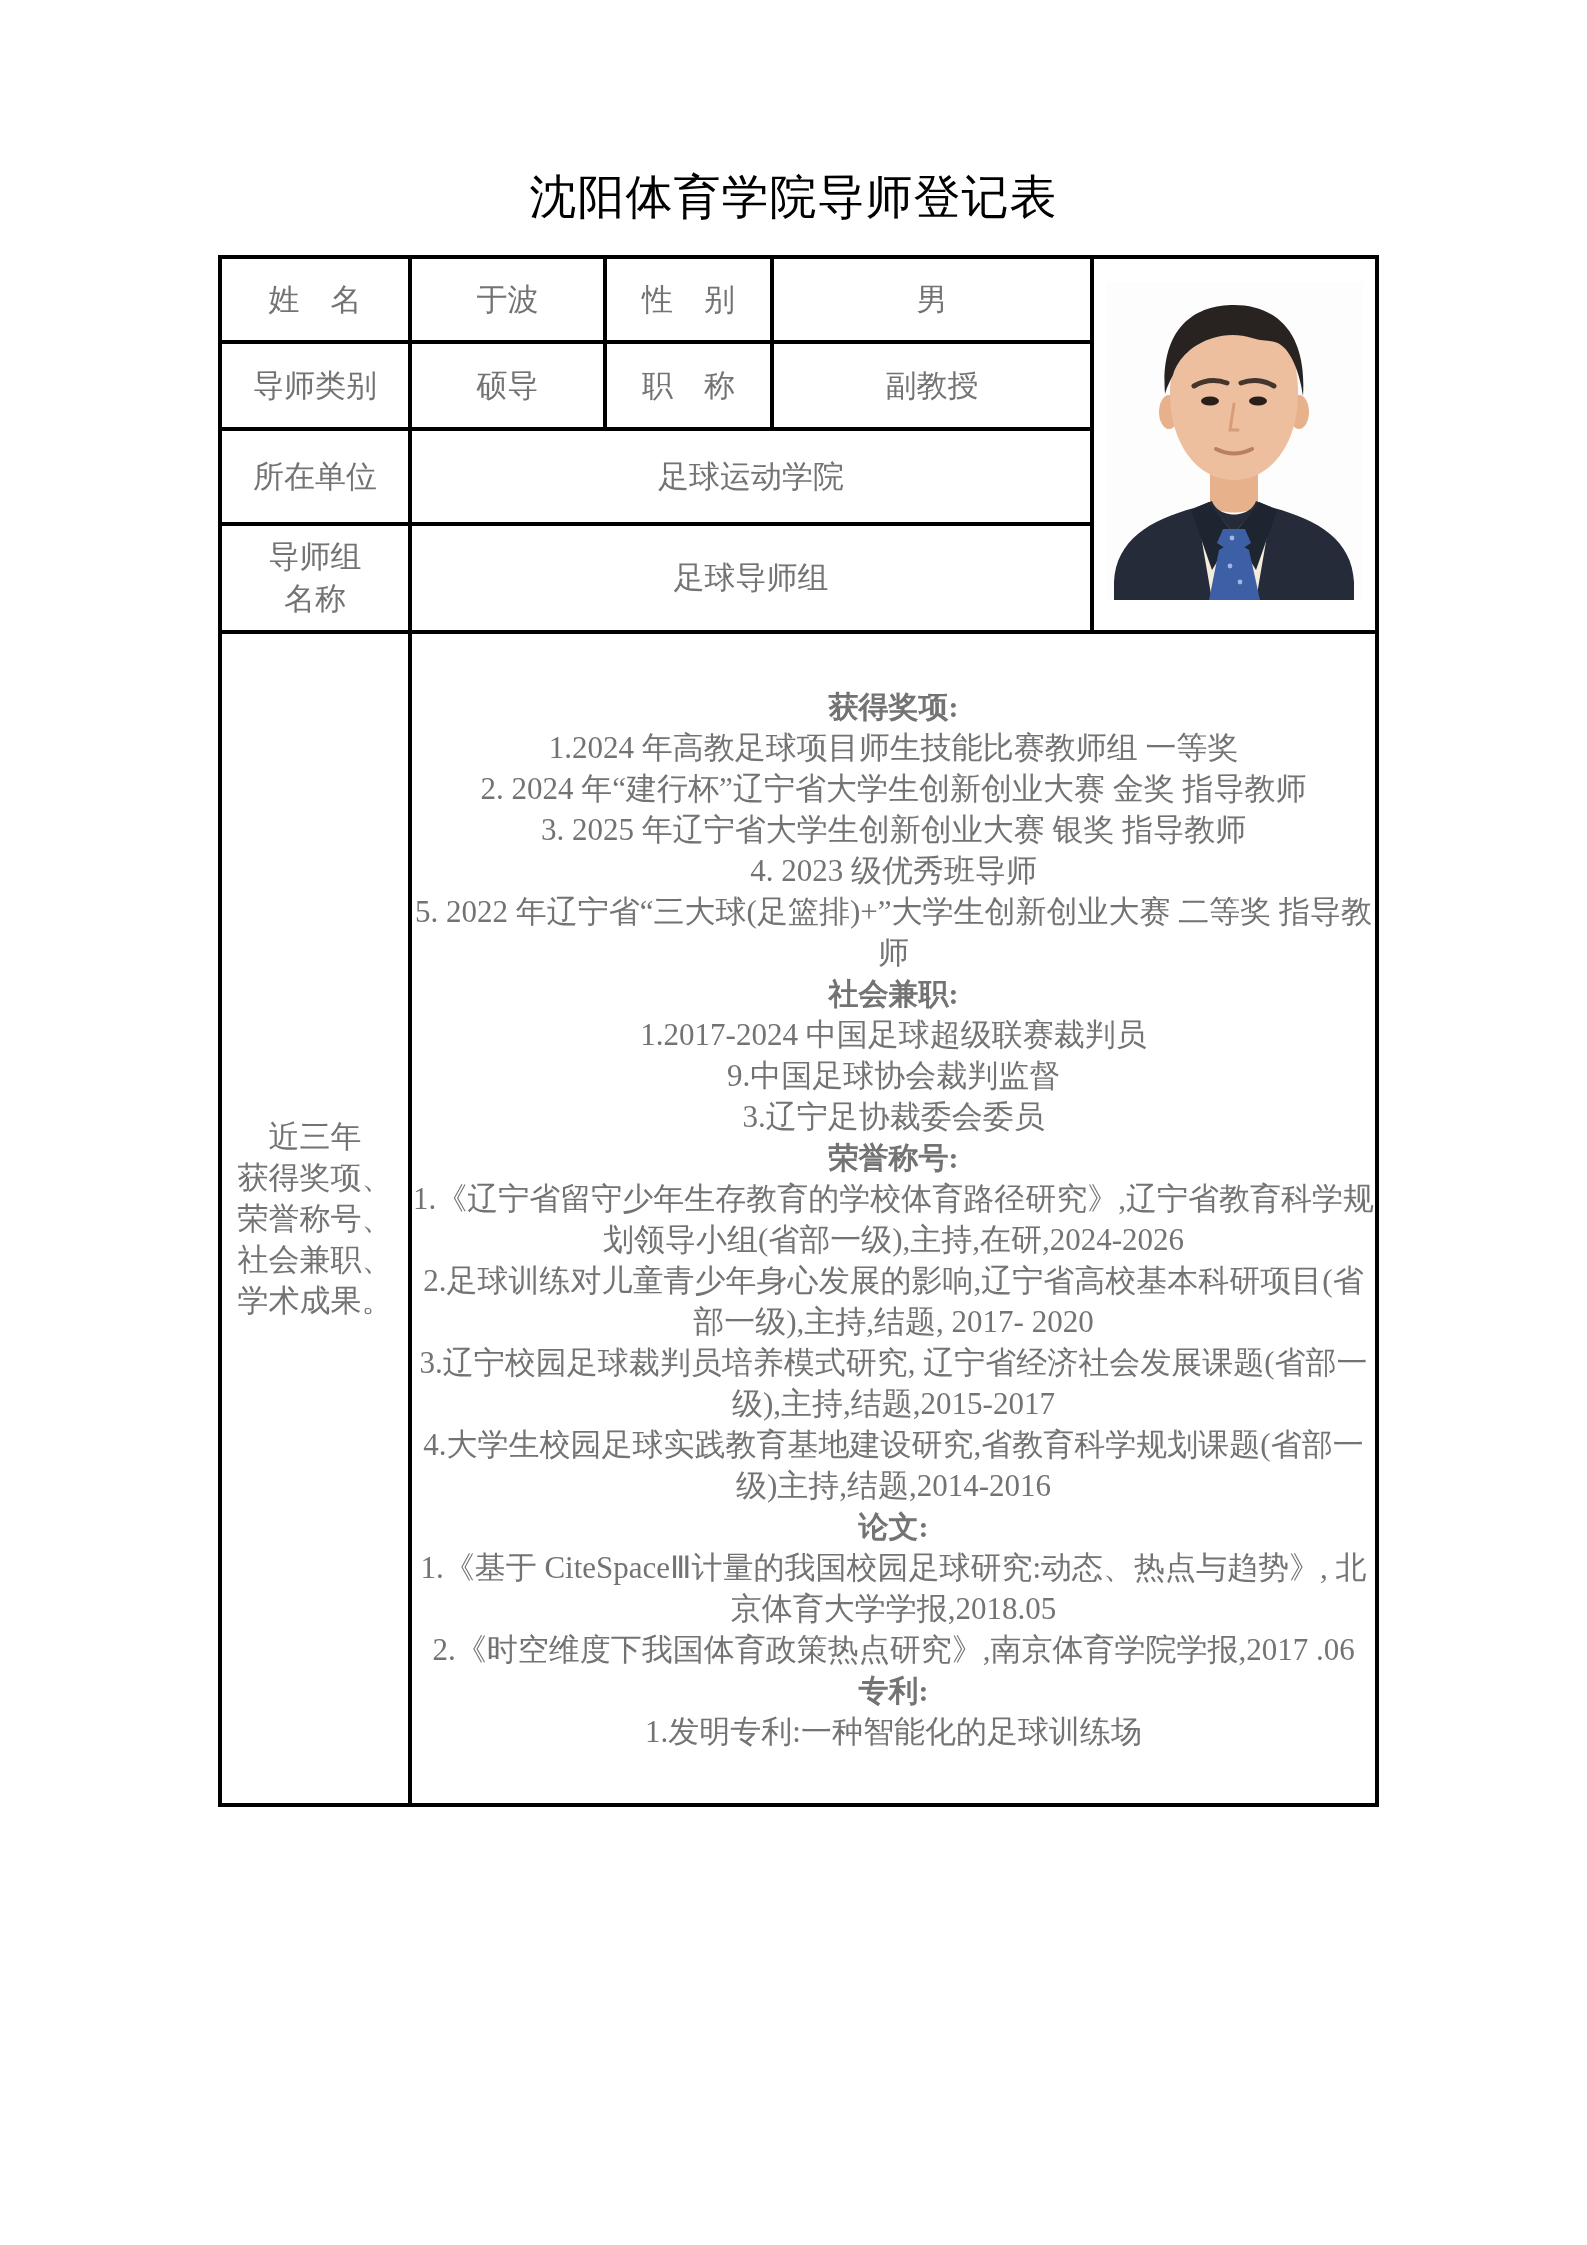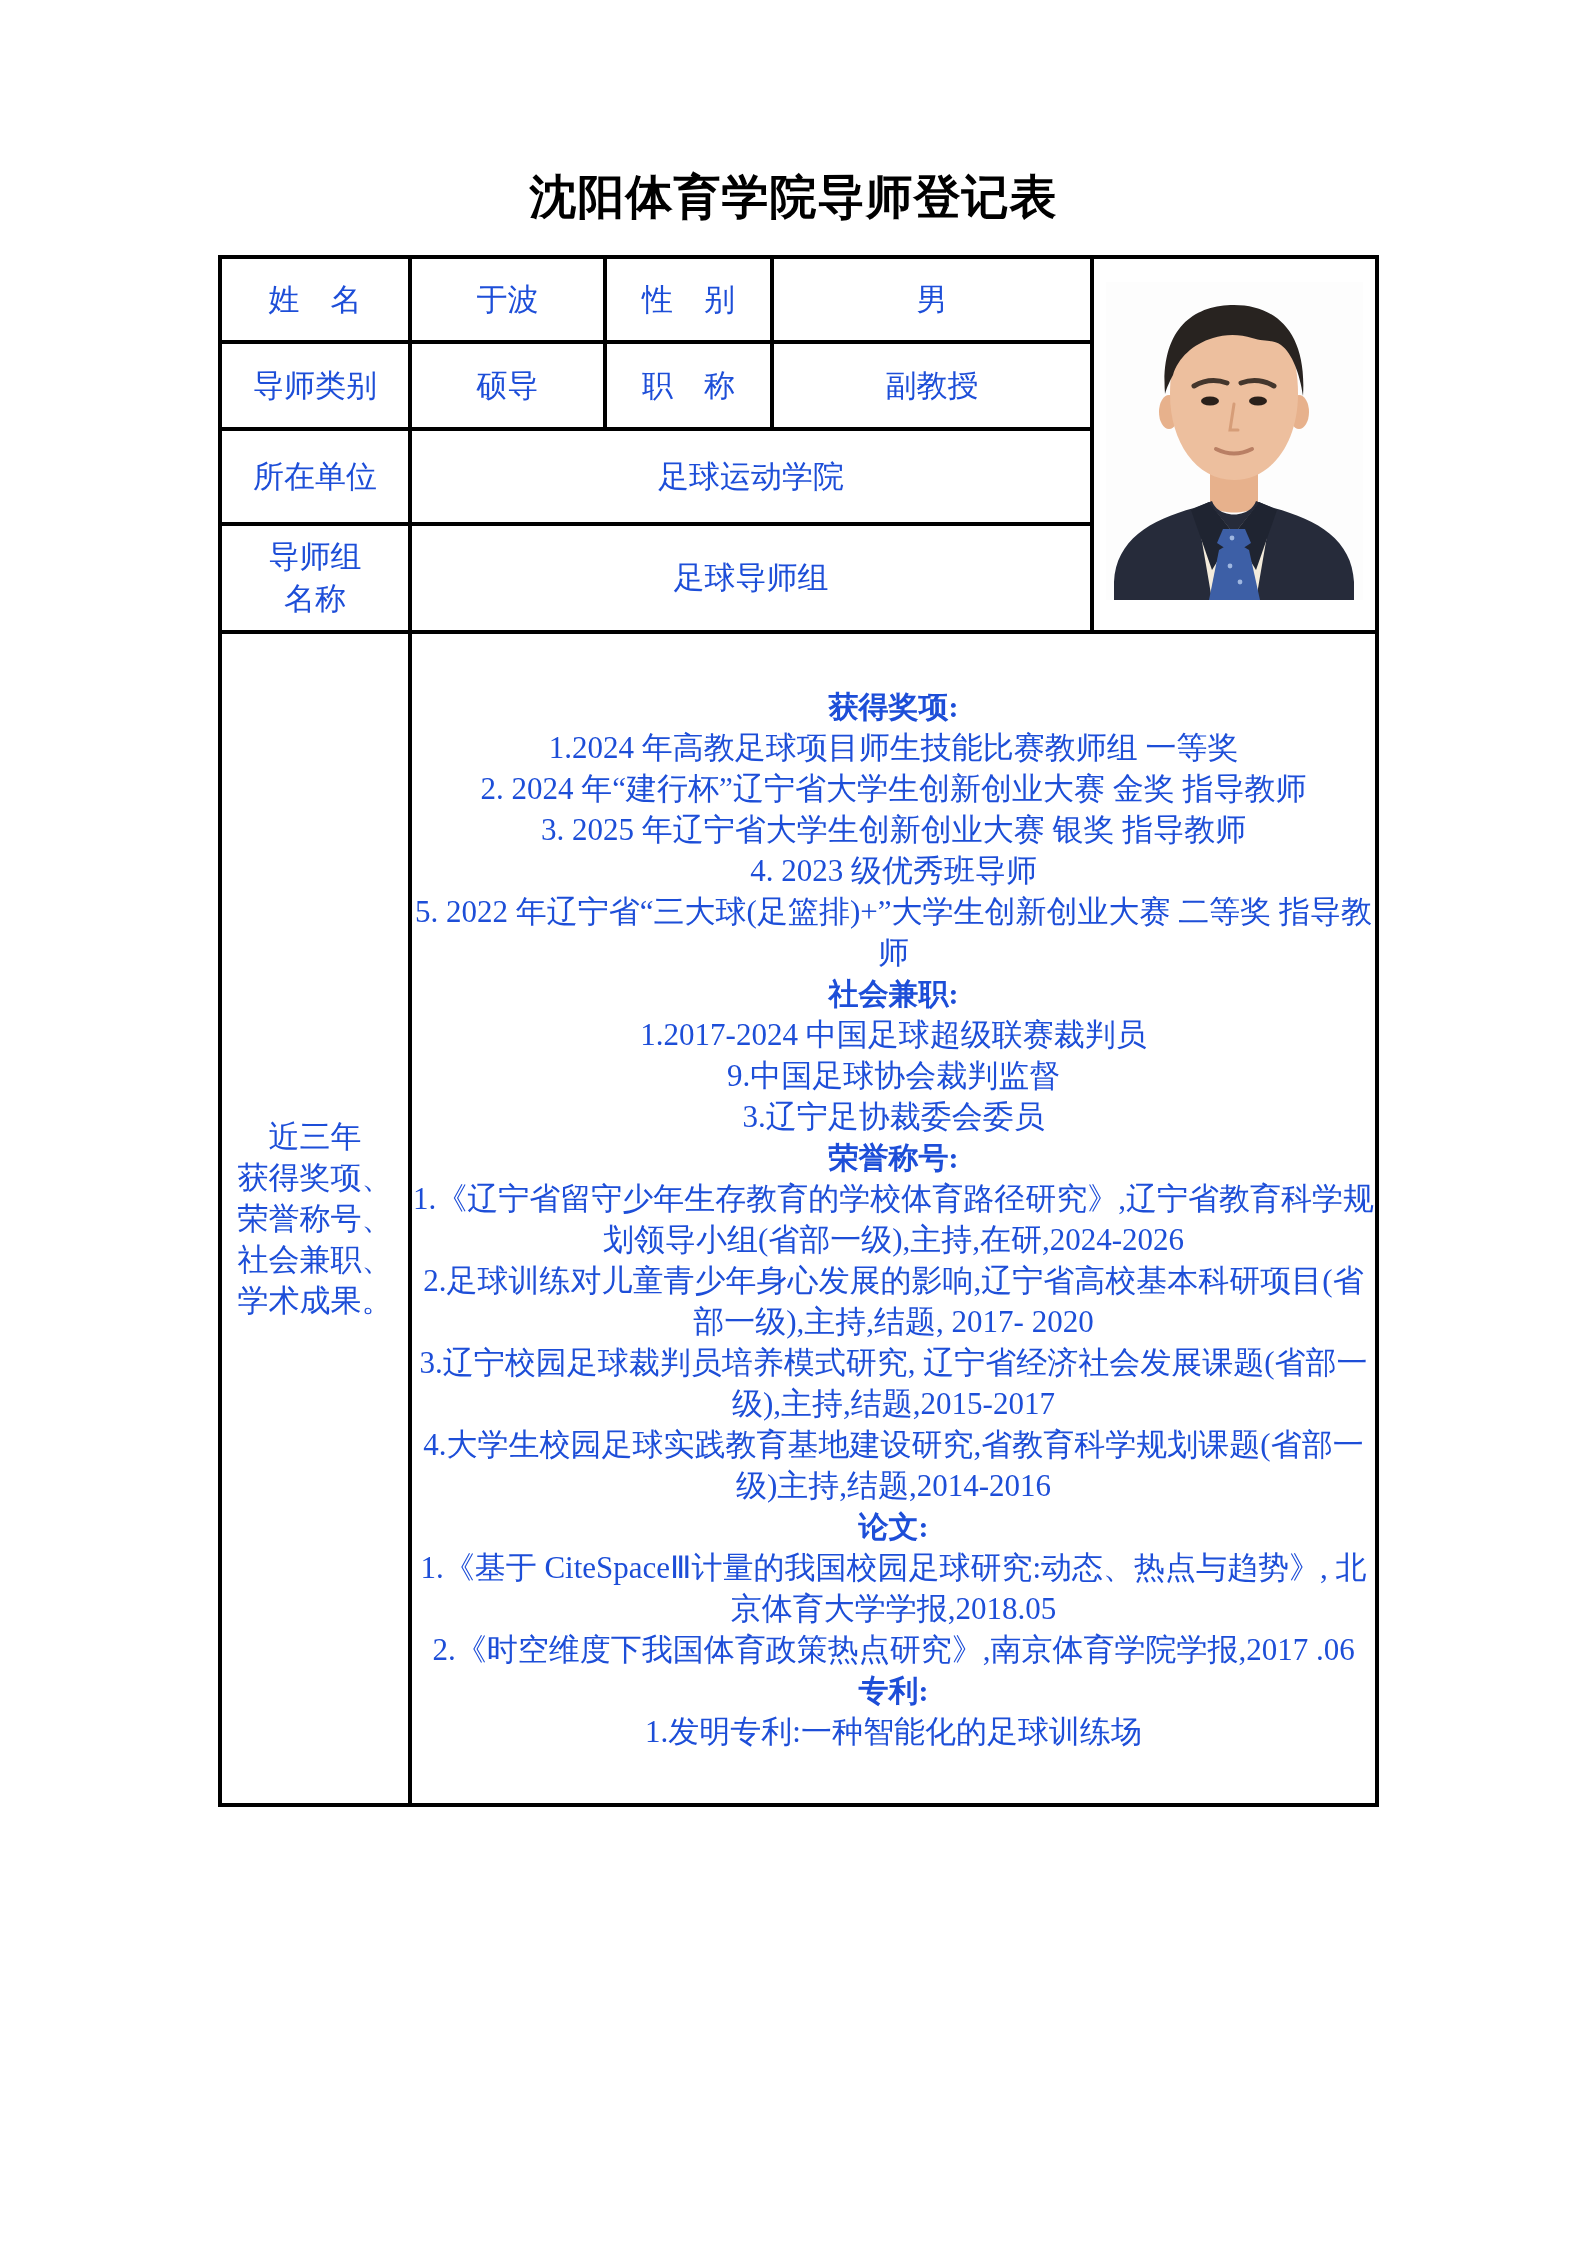--- a/index.html
+++ b/index.html
@@ -2,30 +2,30 @@
 <html><head>
 <meta charset="utf-8">
 <style>
   html, body { margin:0; padding:0; background:#ffffff; }
   .page {
     position:relative; width:1587px; height:2245px; background:#ffffff;
     font-family:"Liberation Serif", serif; color:#000000; overflow:hidden;
   }
   .doc-title {
     position:absolute; top:166px; left:0; width:100%; margin:0;
-    text-align:center; font-size:47px; font-weight:bold; letter-spacing:1px;
+    text-align:center; font-size:47px; font-weight:normal; letter-spacing:1px;
     font-family:"Liberation Serif", serif;
   }
   table.form-table {
     position:absolute; left:218px; top:255px; width:1157px; height:1552px;
     border-collapse:collapse; table-layout:fixed;
   }
   table.form-table td {
     border:4px solid #000000; padding:0; overflow:hidden;
-    text-align:center; vertical-align:middle; font-size:31px; color:#1d4ed8;
+    text-align:center; vertical-align:middle; font-size:31px; color:#737373;
   }
   tr.r1 { height:85px; }
   tr.r2 { height:87px; }
   tr.r3 { height:95px; }
   tr.r4 { height:108px; }
   .label-multiline { white-space:pre-line; line-height:42px; }
   td.photo-cell { vertical-align:bottom; text-align:center; padding:0 0 4px 0; }
   td.photo-cell svg { display:inline-block; }
   td.summary-cell { font-size:29px; line-height:41px; }
   td.content-cell {

